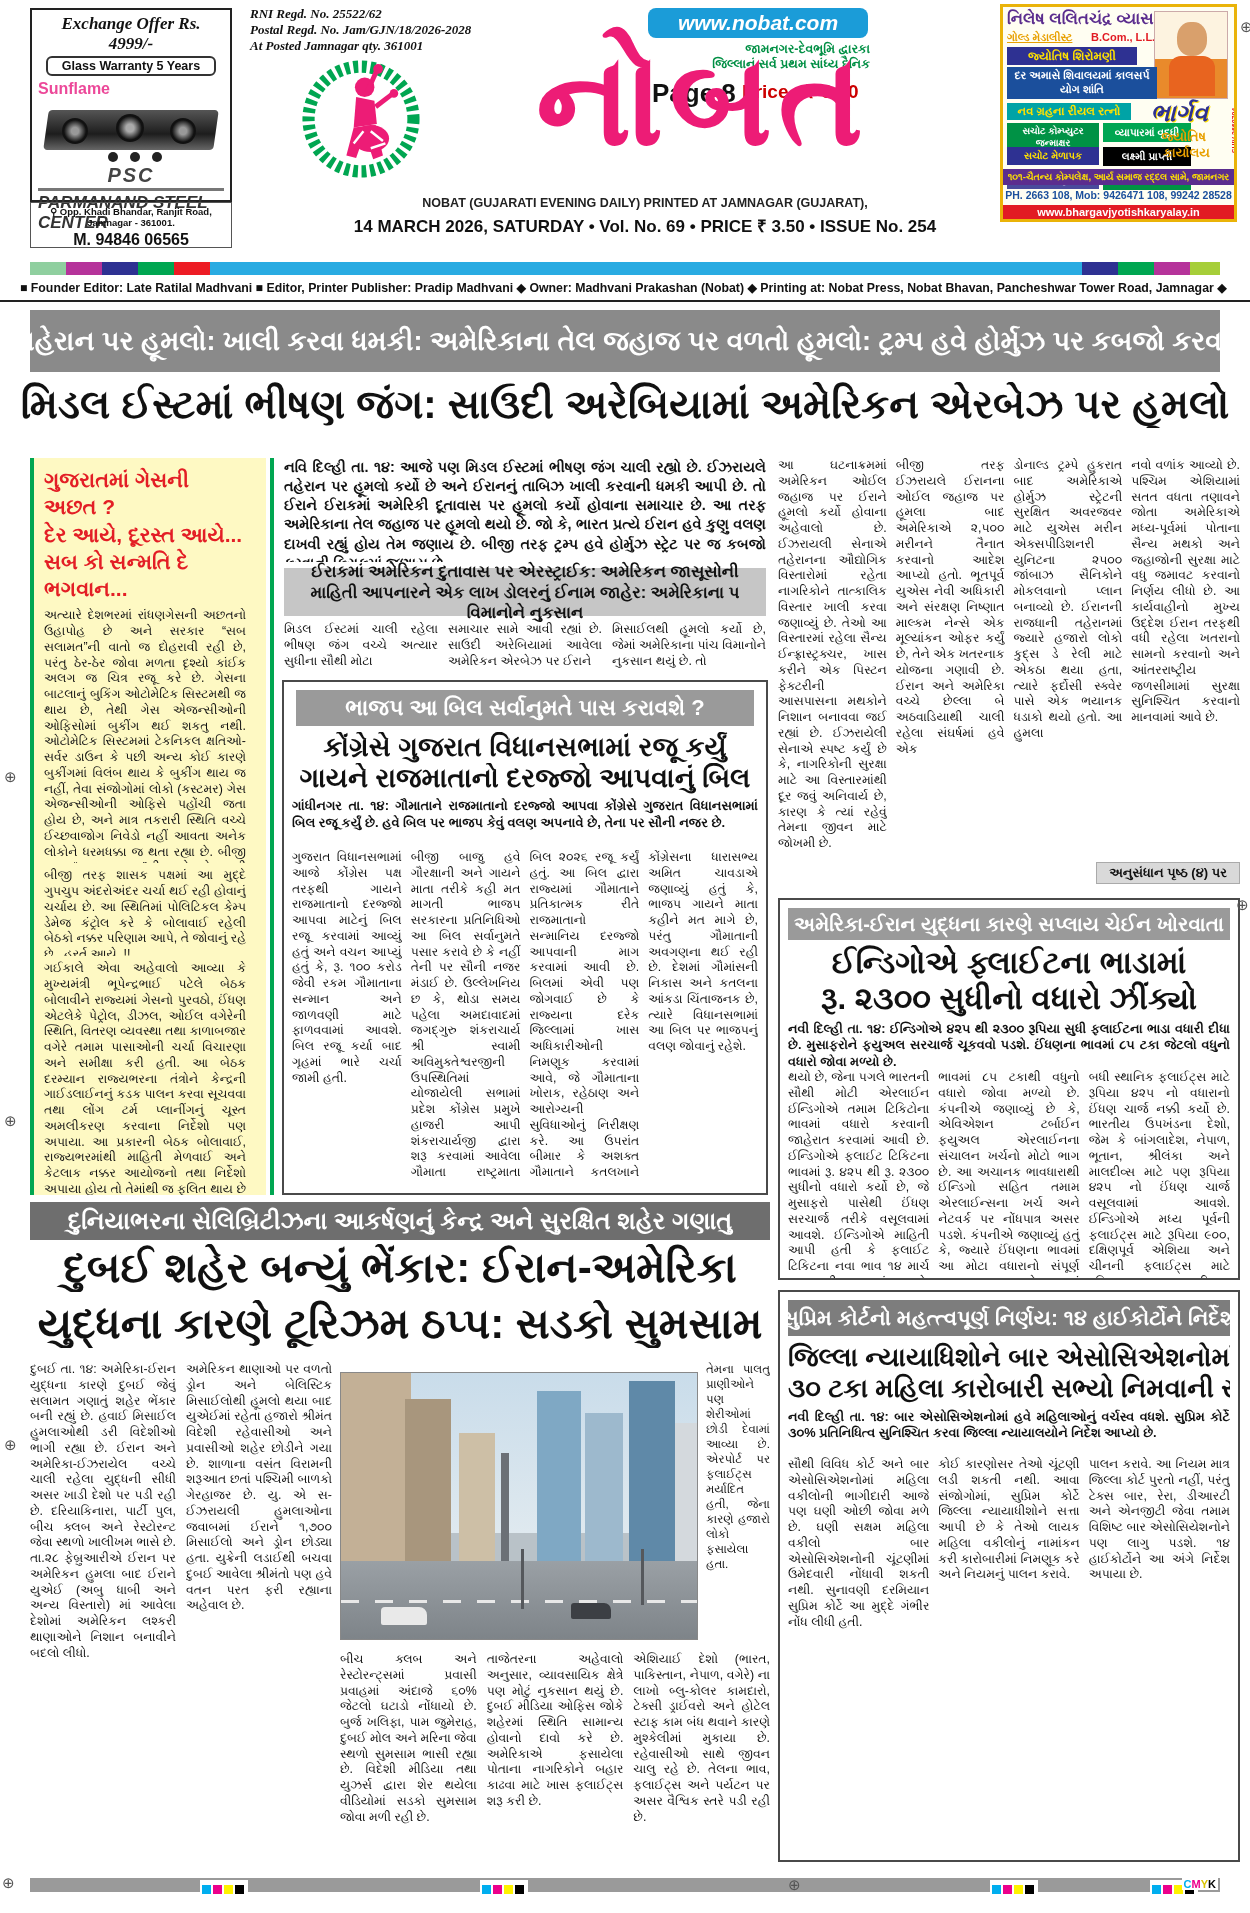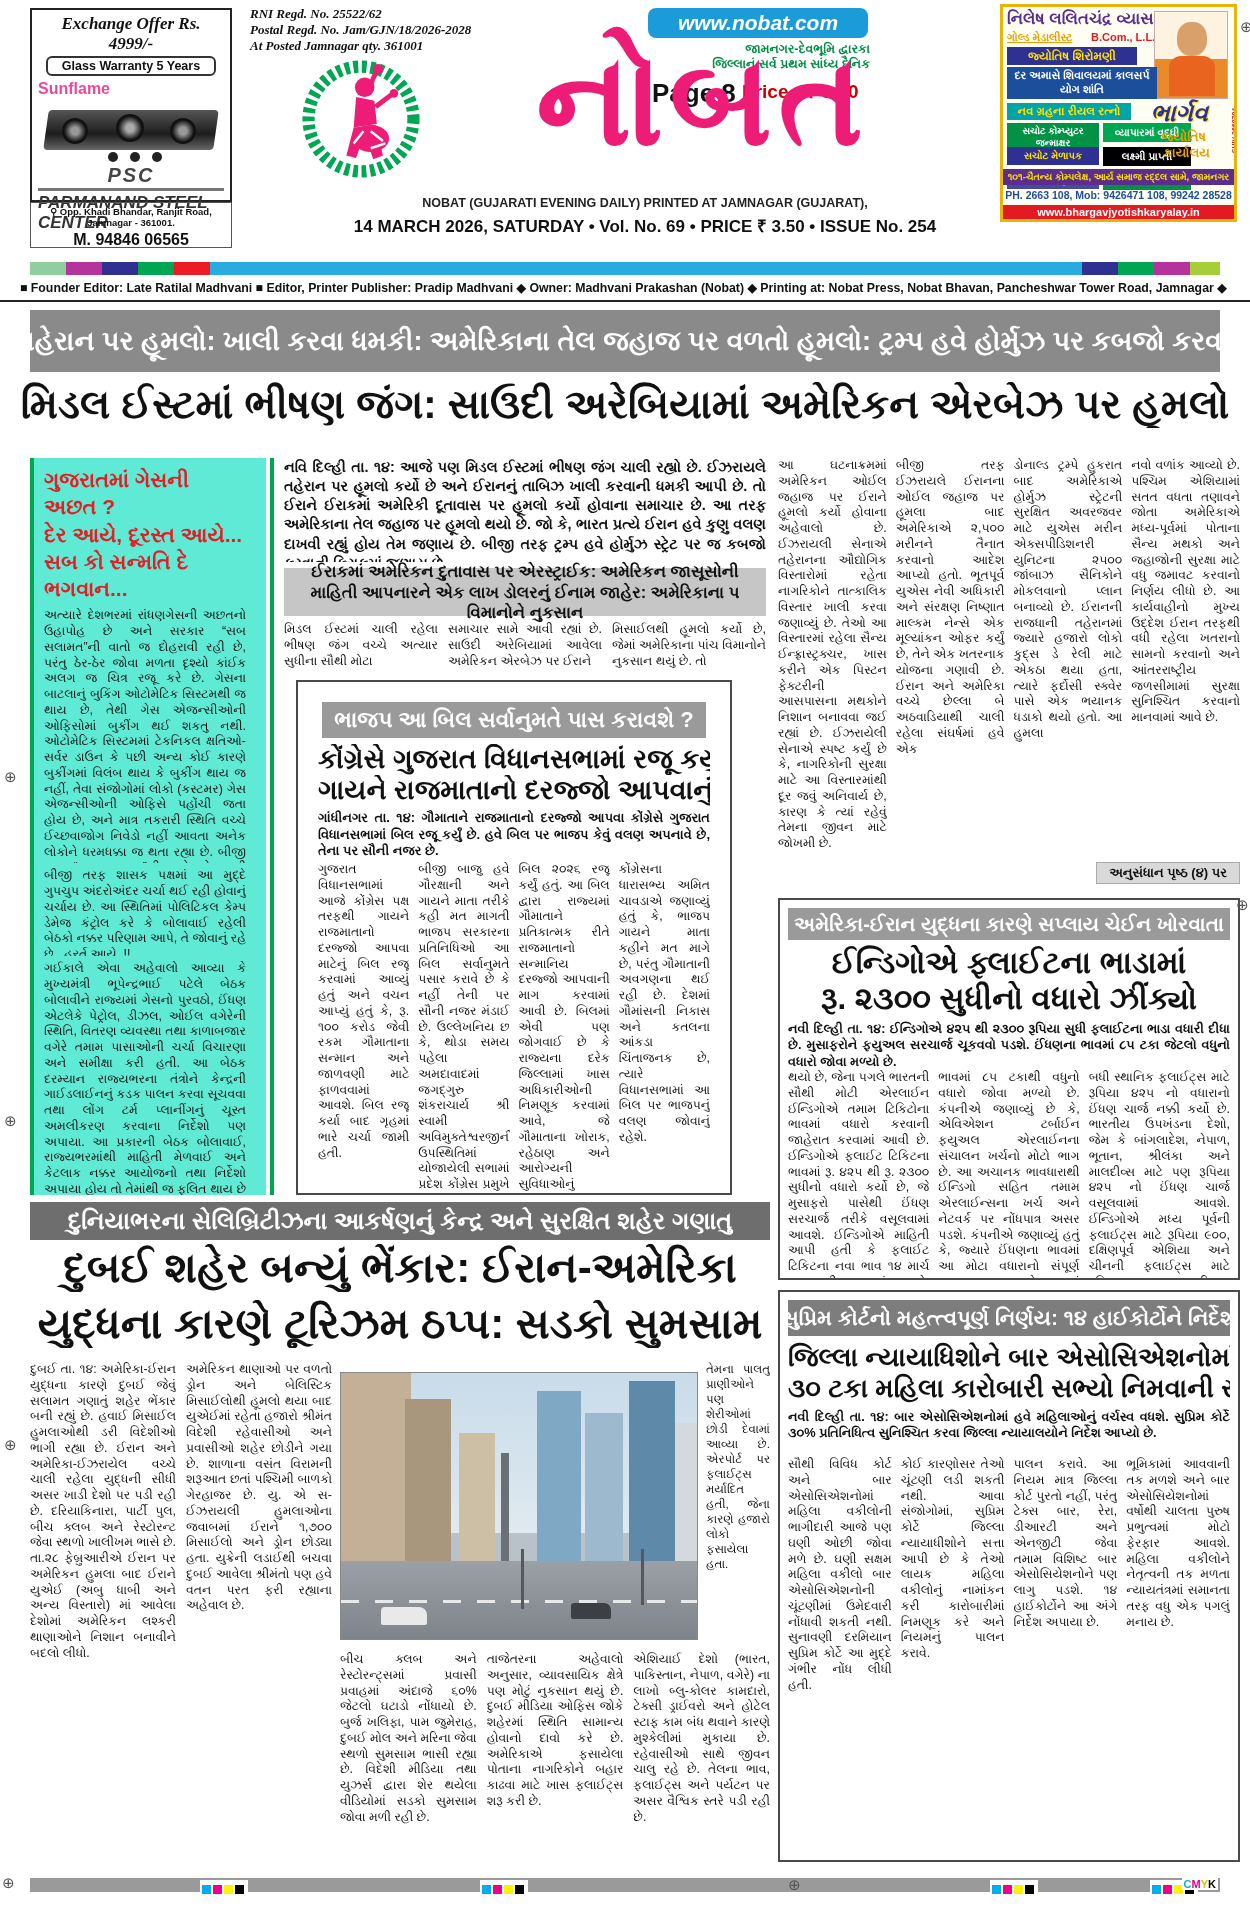--- a/index.html
+++ b/index.html
@@ -118,39 +118,39 @@
   </div>
 
   <div class="abs" style="left:20px; top:281px; width:1210px; text-align:center; font-weight:bold; font-size:12.3px; white-space:nowrap; overflow:hidden;">■ Founder Editor: Late Ratilal Madhvani  ■ Editor, Printer Publisher: Pradip Madhvani  ◆ Owner: Madhvani Prakashan (Nobat)  ◆ Printing at: Nobat Press, Nobat Bhavan, Pancheshwar Tower Road, Jamnagar  ◆ Phone: 2670924/2555924  ◆ Fax: 2553752</div>
   <div class="abs" style="left:0; top:300px; width:1250px; border-top:2px solid #222;"></div>
 
   <div class="abs kicker" style="left:30px; top:310px; width:1190px; height:62px; background:#8a8a8a; font-size:27px;">ઈઝરાયલનો તહેરાન પર હૂમલો: ખાલી કરવા ધમકી: અમેરિકાના તેલ જહાજ પર વળતો હૂમલો: ટ્રમ્પ હવે હોર્મુઝ પર કબજો કરવાની ફિરાકમાં...</div>
 
   <div class="abs center" style="left:10px; top:382px; width:1230px; font-weight:bold; font-size:40px; white-space:nowrap; overflow:hidden;">મિડલ ઈસ્ટમાં ભીષણ જંગ: સાઉદી અરેબિયામાં અમેરિકન એરબેઝ પર હૂમલો</div>
 
   <div class="abs" style="left:270px; top:458px; width:4px; height:737px; background:#00a651;"></div>
-  <div class="abs" style="left:30px; top:458px; width:236px; height:737px; border-left:4px solid #00a651; background:#5eead4; padding:8px 20px 6px 10px; overflow:hidden;">
+  <div class="abs" style="left:30px; top:458px; width:236px; height:737px; border-left:4px solid #00a651; background:#fef9c3; padding:8px 20px 6px 10px; overflow:hidden;">
     <div style="color:#e31e25; font-weight:bold; font-size:21px; line-height:1.3;">ગુજરાતમાં ગેસની અછત ?</div>
     <div style="color:#e31e25; font-weight:bold; font-size:21px; line-height:1.3;">દેર આયે, દૂરસ્ત આયે...</div>
     <div style="color:#e31e25; font-weight:bold; font-size:21px; line-height:1.3; margin-bottom:6px;">સબ કો સન્મતિ દે ભગવાન...</div>
     <div class="body-txt" style="height:255px;">અત્યારે દેશભરમાં રાંધણગેસની અછતનો ઉહાપોહ છે અને સરકાર “સબ સલામત”ની વાતો જ દોહરાવી રહી છે, પરંતુ ઠેર-ઠેર જોવા મળતા દૃશ્યો કાંઈક અલગ જ ચિત્ર રજૂ કરે છે. ગેસના બાટલાનું બુકિંગ ઓટોમેટિક સિસ્ટમથી જ થાય છે, તેથી ગેસ એજન્સીઓની ઓફિસોમાં બુકીંગ થઈ શકતુ નથી. ઓટોમેટિક સિસ્ટમમાં ટેકનિકલ ક્ષતિઓ-સર્વર ડાઉન કે પછી અન્ય કોઈ કારણે બુકીંગમાં વિલંબ થાય કે બુકીંગ થાય જ નહીં, તેવા સંજોગોમાં લોકો (કસ્ટમર) ગેસ એજન્સીઓની ઓફિસે પહોંચી જતા હોય છે, અને માત્ર તકરારી સ્થિતિ વચ્ચે ઈચ્છવાજોગ નિવેડો નહીં આવતા અનેક લોકોને ધરમધક્કા જ થતા રહ્યા છે. બીજી તરફ “સબ સલામત”ની જાહેરાતો કરાવી રહેલા જિલ્લા કક્ષાએ બેઠકો યોજાઈને હવે ખુદ મુખ્યમંત્રીએ પહેલું પાન એ જ મુદ્દે ખાસ બેઠક બોલાવી પડી હોય, ત્યારે આ સવાલ વધુ ઘેરો બને છે.</div>
     <div class="body-txt" style="height:88px; margin-top:5px;">બીજી તરફ શાસક પક્ષમાં આ મુદ્દે ગુપચુપ અંદરોઅંદર ચર્ચા થઈ રહી હોવાનું ચર્ચાય છે. આ સ્થિતિમાં પોલિટિકલ કેમ્પ ડેમેજ કંટ્રોલ કરે કે બોલાવાઈ રહેલી બેઠકો નક્કર પરિણામ આપે, તે જોવાનું રહે છે...હુરર્ત આયે..!!</div>
     <div class="body-txt" style="height:238px; margin-top:5px;">ગઈકાલે એવા અહેવાલો આવ્યા કે મુખ્યમંત્રી ભૂપેન્દ્રભાઈ પટેલે બેઠક બોલાવીને રાજ્યમાં ગેસનો પુરવઠો, ઈંધણ એટલેકે પેટ્રોલ, ડીઝલ, ઓઈલ વગેરેની સ્થિતિ, વિતરણ વ્યવસ્થા તથા કાળાબજાર વગેરે તમામ પાસાઓની ચર્ચા વિચારણા અને સમીક્ષા કરી હતી. આ બેઠક દરમ્યાન રાજ્યભરના તંત્રોને કેન્દ્રની ગાઈડલાઈનનું કડક પાલન કરવા સૂચવવા તથા લોંગ ટર્મ પ્લાનીંગનું ચૂસ્ત અમલીકરણ કરવાના નિર્દેશો પણ અપાયા. આ પ્રકારની બેઠક બોલાવાઈ, રાજ્યભરમાંથી માહિતી મેળવાઈ અને કેટલાક નક્કર આયોજનો તથા નિર્દેશો અપાયા હોય તો તેમાંથી જ ફલિત થાય છે કે રાજ્યમાં રાંધણગેસના પુરવઠાની સ્થિતિ ઠીક નથી અને</div>
 
   </div>
 
   <div class="abs body-txt" style="left:284px; top:458px; width:482px; height:104px; font-size:14.5px; font-weight:bold; line-height:1.32;">નવિ દિલ્હી તા. ૧૪: આજે પણ મિડલ ઈસ્ટમાં ભીષણ જંગ ચાલી રહ્યો છે. ઈઝરાયલે તહેરાન પર હૂમલો કર્યો છે અને ઈરાનનું તાબિઝ ખાલી કરવાની ધમકી આપી છે. તો ઈરાને ઈરાકમાં અમેરિકી દૂતાવાસ પર હૂમલો કર્યો હોવાના સમાચાર છે. આ તરફ અમેરિકાના તેલ જહાજ પર હૂમલો થયો છે. જો કે, ભારત પ્રત્યે ઈરાન હવે કુણુ વલણ દાખવી રહ્યું હોય તેમ જણાય છે. બીજી તરફ ટ્રમ્પ હવે હોર્મુઝ સ્ટ્રેટ પર જ કબજો કરવાની ફિરાકમાં જણાય છે.</div>
   <div class="abs" style="left:284px; top:568px; width:482px; height:48px; background:#c6c6c6; display:flex; align-items:center; justify-content:center; text-align:center; font-weight:bold; font-size:16.5px; line-height:1.25; padding:0 6px;">ઈરાકમાં અમેરિકન દુતાવાસ પર એરસ્ટ્રાઈક: અમેરિકન જાસૂસોની માહિતી આપનારને એક લાખ ડોલરનું ઈનામ જાહેર: અમેરિકાના પ વિમાનોને નુકસાન</div>
   <div class="abs" style="left:284px; top:622px; width:482px; height:52px; display:flex; gap:10px;">
     <div class="body-txt" style="flex:1;">મિડલ ઈસ્ટમાં ચાલી રહેલા ભીષણ જંગ વચ્ચે અત્યાર સુધીના સૌથી મોટા</div>
     <div class="body-txt" style="flex:1;">સમાચાર સામે આવી રહ્યાં છે. સાઉદી અરેબિયામાં આવેલા અમેરિકન એરબેઝ પર ઈરાને</div>
     <div class="body-txt" style="flex:1;">મિસાઈલથી હૂમલો કર્યો છે, જેમાં અમેરિકાના પાંચ વિમાનોને નુકસાન થયું છે. તો</div>
   </div>
 
-  <div class="abs frame" style="left:296px; top:680px; width:436px; height:515px; padding:20px;">
+  <div class="abs frame" style="left:282px; top:680px; width:486px; height:515px; padding:8px;">
     <div class="kicker" style="height:36px; background:#9a9a9a; font-size:22px; margin:0 4px;">ભાજપ આ બિલ સર્વાનુમતે પાસ કરાવશે ?</div>
     <div class="center bold" style="font-size:27px; margin-top:6px; white-space:nowrap; overflow:hidden;">કોંગ્રેસે ગુજરાત વિધાનસભામાં રજૂ કર્યું</div>
     <div class="center bold" style="font-size:27px; white-space:nowrap; overflow:hidden;">ગાયને રાજમાતાનો દરજ્જો આપવાનું બિલ</div>
     <div class="body-txt" style="font-weight:bold; font-size:13px; height:48px; margin-top:4px;">ગાંધીનગર તા. ૧૪: ગૌમાતાને રાજમાતાનો દરજ્જો આપવા કોંગ્રેસે ગુજરાત વિધાનસભામાં બિલ રજૂ કર્યું છે. હવે બિલ પર ભાજપ કેવું વલણ અપનાવે છે, તેના પર સૌની નજર છે.</div>
     <div style="display:flex; gap:9px; margin-top:4px; height:330px;">
       <div class="body-txt" style="flex:1;">ગુજરાત વિધાનસભામાં આજે કોંગ્રેસ પક્ષ તરફથી ગાયને રાજમાતાનો દરજ્જો આપવા માટેનું બિલ રજૂ કરવામાં આવ્યું હતું અને વચન આપ્યું હતું કે, રૂ. ૧૦૦ કરોડ જેવી રકમ ગૌમાતાના સન્માન અને જાળવણી માટે ફાળવવામાં આવશે. બિલ રજૂ કર્યા બાદ ગૃહમાં ભારે ચર્ચા જામી હતી.</div>
       <div class="body-txt" style="flex:1;">બીજી બાજુ હવે ગૌરક્ષાની અને ગાયને માતા તરીકે કહી મત માગતી ભાજપ સરકારના પ્રતિનિધિઓ આ બિલ સર્વાનુમતે પસાર કરાવે છે કે નહીં તેની પર સૌની નજર મંડાઈ છે. ઉલ્લેખનિય છ કે, થોડા સમય પહેલા અમદાવાદમાં જગદ્ગુરુ શંકરાચાર્ય શ્રી સ્વામી અવિમુક્તેશ્વરજીની ઉપસ્થિતિમાં યોજાયેલી સભામાં પ્રદેશ કોંગ્રેસ પ્રમુખે હાજરી આપી શંકરાચાર્યજી દ્વારા શરૂ કરવામાં આવેલા ગૌમાતા રાષ્ટ્રમાતા અભિયાનને સમર્થન જાહેર કર્યું</div>
       <div class="body-txt" style="flex:1;">બિલ ૨૦૨૬ રજૂ કર્યું હતું. આ બિલ દ્વારા રાજ્યમાં ગૌમાતાને પ્રતિકાત્મક રીતે રાજમાતાનો સન્માનિય દરજ્જો આપવાની માગ કરવામાં આવી છે. બિલમાં એવી પણ જોગવાઈ છે કે રાજ્યના દરેક જિલ્લામાં ખાસ અધિકારીઓની નિમણૂક કરવામાં આવે, જે ગૌમાતાના ખોરાક, રહેઠાણ અને આરોગ્યની સુવિધાઓનું નિરીક્ષણ કરે. આ ઉપરાંત બીમાર કે અશક્ત ગૌમાતાને કતલખાને જતા અટકાવવા અને તેમના કલ્યાણ માટે રાજ્યના બજેટમાંથી વાર્ષિક</div>
       <div class="body-txt" style="flex:1;">કોંગ્રેસના ધારાસભ્ય અમિત ચાવડાએ જણાવ્યું હતું કે, ભાજપ ગાયને માતા કહીને મત માગે છે, પરંતુ ગૌમાતાની અવગણના થઈ રહી છે. દેશમાં ગૌમાંસની નિકાસ અને કતલના આંકડા ચિંતાજનક છે, ત્યારે વિધાનસભામાં આ બિલ પર ભાજપનું વલણ જોવાનું રહેશે.</div>
     </div>
@@ -178,21 +178,20 @@
 
   <div class="abs frame" style="left:778px; top:1290px; width:462px; height:572px; padding:8px;">
     <div class="kicker" style="height:36px; background:#7d7d7d; font-size:21px;">સુપ્રિમ કોર્ટનો મહત્ત્વપૂર્ણ નિર્ણય: ૧૪ હાઈકોર્ટોને નિર્દેશ</div>
     <div class="center bold" style="font-size:26px; margin-top:6px; white-space:nowrap; overflow:hidden;">જિલ્લા ન્યાયાધિશોને બાર એસોસિએશનોમાં</div>
     <div class="center bold" style="font-size:26px; white-space:nowrap; overflow:hidden;">૩૦ ટકા મહિલા કારોબારી સભ્યો નિમવાની સત્તા</div>
     <div class="body-txt" style="font-weight:bold; font-size:12.8px; height:44px; margin-top:5px;">નવી દિલ્હી તા. ૧૪: બાર એસોસિએશનોમાં હવે મહિલાઓનું વર્ચસ્વ વધશે. સુપ્રિમ કોર્ટે ૩૦% પ્રતિનિધિત્વ સુનિશ્ચિત કરવા જિલ્લા ન્યાયાલયોને નિર્દેશ આપ્યો છે.</div>
     <div style="display:flex; gap:9px; margin-top:4px; height:398px;">
       <div class="body-txt" style="flex:1;">સૌથી વિવિધ કોર્ટ અને બાર એસોસિએશનોમાં મહિલા વકીલોની ભાગીદારી આજે પણ ઘણી ઓછી જોવા મળે છે. ઘણી સક્ષમ મહિલા વકીલો બાર એસોસિએશનોની ચૂંટણીમાં ઉમેદવારી નોંધાવી શકતી નથી. સુનાવણી દરમિયાન સુપ્રિમ કોર્ટે આ મુદ્દે ગંભીર નોંધ લીધી હતી.</div>
       <div class="body-txt" style="flex:1;">કોઈ કારણોસર તેઓ ચૂંટણી લડી શકતી નથી. આવા સંજોગોમાં, સુપ્રિમ કોર્ટે જિલ્લા ન્યાયાધીશોને સત્તા આપી છે કે તેઓ લાયક મહિલા વકીલોનું નામાંકન કરી કારોબારીમાં નિમણૂક કરે અને નિયમનું પાલન કરાવે.</div>
       <div class="body-txt" style="flex:1;">પાલન કરાવે. આ નિયમ માત્ર જિલ્લા કોર્ટ પુરતો નહીં, પરંતુ ટેક્સ બાર, રેરા, ડીઆરટી અને એનજીટી જેવા તમામ વિશિષ્ટ બાર એસોસિયેશનોને પણ લાગુ પડશે. ૧૪ હાઈકોર્ટોને આ અંગે નિર્દેશ અપાયા છે.</div>
-      <div class="body-txt" style="flex:1;">ભૂમિકામાં આવવાની તક મળશે અને બાર એસોસિયેશનોમાં વર્ષોથી ચાલતા પુરુષ પ્રભુત્વમાં મોટો ફેરફાર આવશે. મહિલા વકીલોને નેતૃત્વની તક મળતા ન્યાયતંત્રમાં સમાનતા તરફ વધુ એક પગલું મનાય છે.</div>
     </div>
   </div>
 
   <div class="abs kicker" style="left:30px; top:1202px; width:740px; height:38px; background:#6e6e6e; font-size:24px;">દુનિયાભરના સેલિબ્રિટીઝના આકર્ષણનું કેન્દ્ર અને સુરક્ષિત શહેર ગણાતુ</div>
   <div class="abs center bold" style="left:30px; top:1244px; width:740px; font-size:42px; white-space:nowrap; overflow:hidden;">દુબઈ શહેર બન્યું ભેંકાર: ઈરાન-અમેરિકા</div>
   <div class="abs center bold" style="left:30px; top:1300px; width:740px; font-size:42px; white-space:nowrap; overflow:hidden;">યુદ્ધના કારણે ટૂરિઝમ ઠપ્પ: સડકો સુમસામ</div>
 
   <div class="abs body-txt" style="left:30px; top:1362px; width:146px; height:500px;">દુબઈ તા. ૧૪: અમેરિકા-ઈરાન યુદ્ધના કારણે દુબઈ જેવું સલામત ગણાતું શહેર ભેંકાર બની રહ્યું છે. હવાઈ મિસાઈલ હુમલાઓથી ડરી વિદેશીઓ ભાગી રહ્યા છે. ઈરાન અને અમેરિકા-ઈઝરાયેલ વચ્ચે ચાલી રહેલા યુદ્ધની સીધી અસર ખાડી દેશો પર પડી રહી છે. દરિયાકિનારા, પાર્ટી પુલ, બીચ ક્લબ અને રેસ્ટોરન્ટ જેવા સ્થળો ખાલીખમ ભાસે છે. તા.૨૮ ફેબ્રુઆરીએ ઈરાન પર અમેરિકન હુમલા બાદ ઈરાને યુએઈ (અબુ ધાબી અને અન્ય વિસ્તારો) માં આવેલા દેશોમાં અમેરિકન લશ્કરી થાણાઓને નિશાન બનાવીને બદલો લીધો.</div>
   <div class="abs body-txt" style="left:186px; top:1362px; width:146px; height:500px;">અમેરિકન થાણાઓ પર વળતો ડ્રોન અને બેલિસ્ટિક મિસાઈલોથી હૂમલો થયા બાદ યુએઈમાં રહેતા હજારો શ્રીમંત વિદેશી રહેવાસીઓ અને પ્રવાસીઓ શહેર છોડીને ગયા છે. શાળાના વસંત વિરામની શરૂઆત છતાં પશ્ચિમી બાળકો ગેરહાજર છે. યુ. એ સ-ઈઝરાયલી હુમલાઓના જવાબમાં ઈરાને ૧,૭૦૦ મિસાઈલો અને ડ્રોન છોડ્યા હતા. યુક્રેની લડાઈથી બચવા દુબઈ આવેલા શ્રીમંતો પણ હવે વતન પરત ફરી રહ્યાના અહેવાલ છે.</div>
 

